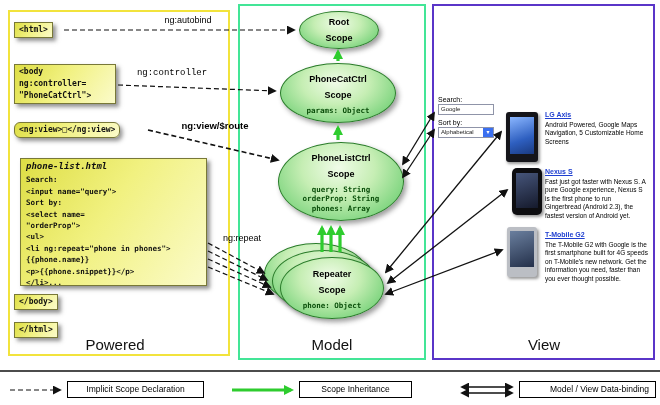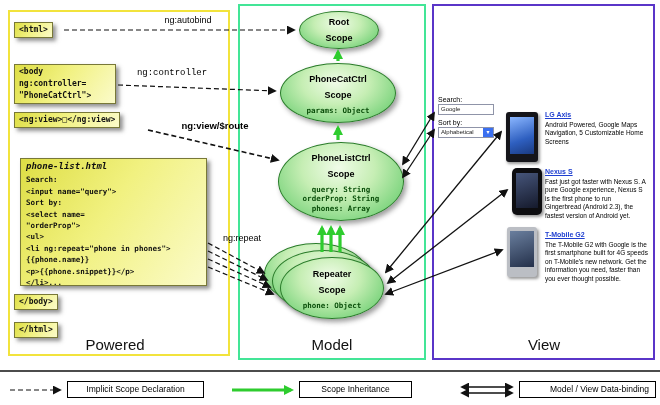--- a/index.html
+++ b/index.html
@@ -149,21 +149,21 @@
   </svg>
 
   <div class="ybox" style="left:14px;top:22px;">&lt;html&gt;</div>
 
   <div class="ybox" style="left:14px;top:64px;width:102px;">
     <div>&lt;body</div>
     <div>ng:controller=</div>
     <div>"PhoneCatCtrl"&gt;</div>
   </div>
 
-  <div class="ybox" style="left:14px;top:112px;">&lt;ng:view&gt;□&lt;/ng:view&gt;</div>
+  <div class="ybox" style="left:14px;top:122px;border-radius:6px;">&lt;ng:view&gt;□&lt;/ng:view&gt;</div>
 
   <div class="ybox big" style="left:20px;top:158px;width:187px;height:128px;">
     <div class="code-title">phone-list.html</div>
     <div>Search:</div>
     <div>&lt;input name="query"&gt;</div>
     <div>Sort by:</div>
     <div>&lt;select name=</div>
     <div>"orderProp"&gt;</div>
     <div>&lt;ul&gt;</div>
     <div>&lt;li ng:repeat="phone in phones"&gt;</div>

